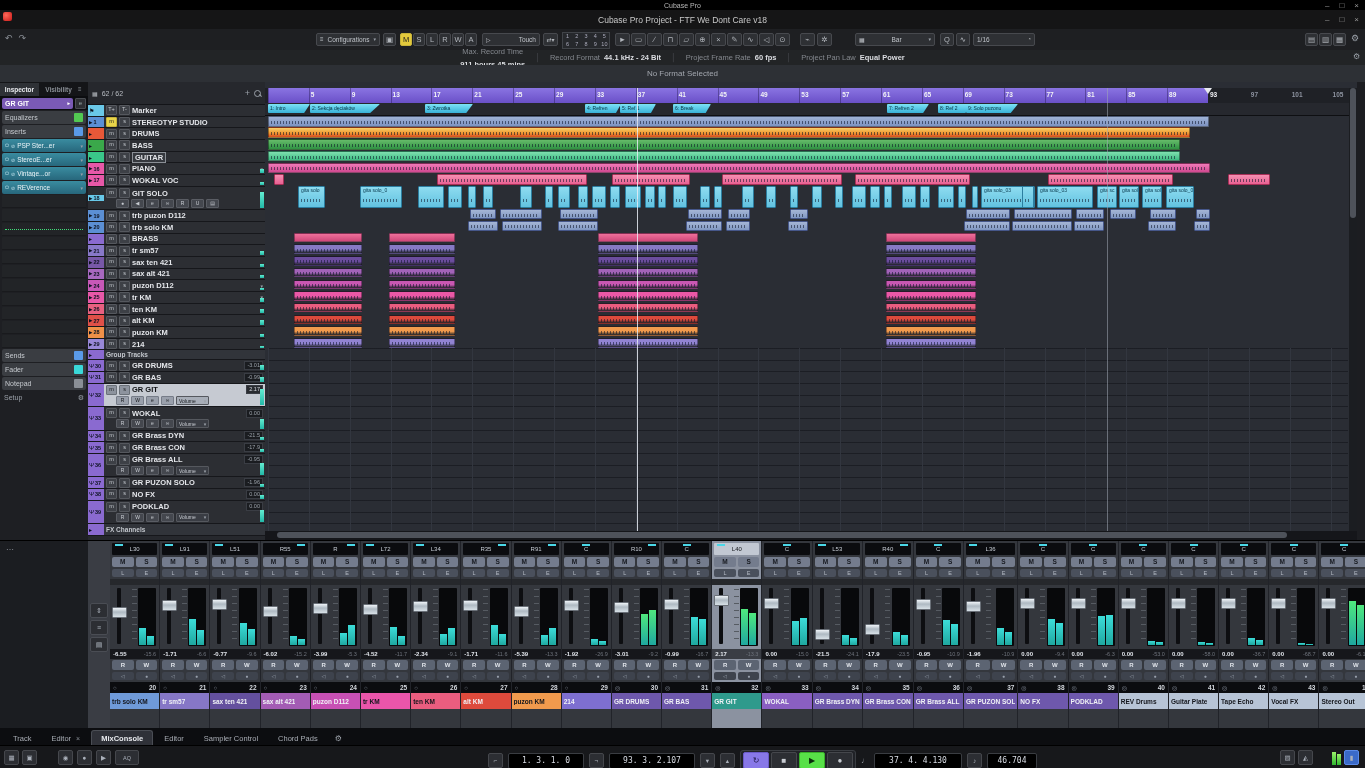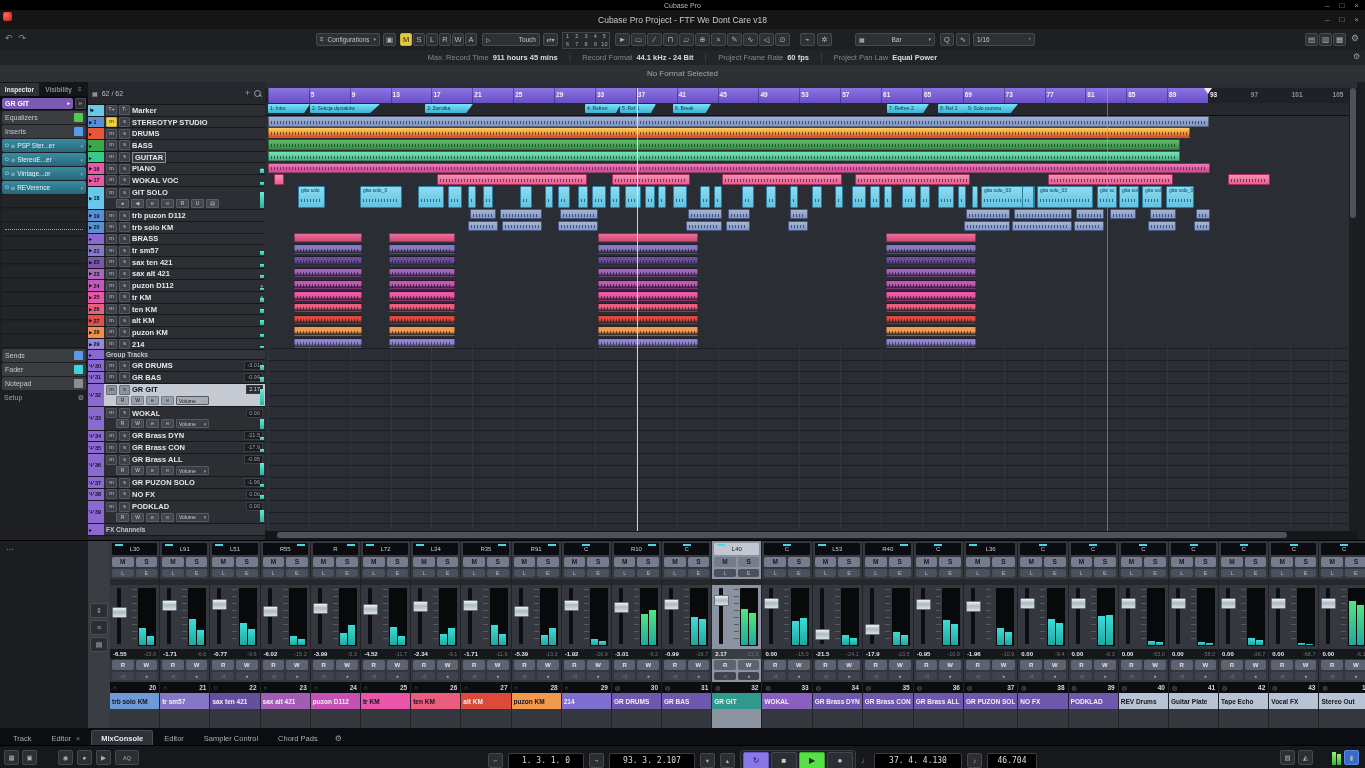--- a/index.html
+++ b/index.html
@@ -222,21 +222,21 @@
   </div>
   <div class="abs flex" id="layoutbtns" style="left:1305px;top:3.5px;gap:1px">
       <div class="tbtn" style="width: 13px; height: 13px;">▤</div>
       <div class="tbtn" style="width: 13px; height: 13px;">▥</div>
       <div class="tbtn" style="width: 13px; height: 13px;">▦</div>
     </div>
   <div class="abs" style="left:1351px;top:4px;font-size:9px;color:#9aa0a8">⚙</div>
 </div>
 
 <div id="infoline" class="abs flex">
-    <div class="flex" style="gap: 4px;">
+    <div class="flex" style="gap: 4px; flex-direction: column;">
       <div class="lab">Max. Record Time</div>
       <div class="val">911 hours 45 mins</div>
     </div>
     <div class="sep">│</div>
     <div class="flex" style="gap: 4px;">
       <div class="lab">Record Format</div>
       <div class="val">44.1 kHz - 24 Bit</div>
     </div>
     <div class="sep">│</div>
     <div class="flex" style="gap: 4px;">
@@ -431,21 +431,21 @@
           </div>
           <div class="tbody2">
             <div class="tmain">
               <div class="mbtn">m</div>
               <div class="sbtn">s</div>
               <div class="tname">WOKAL VOC</div>
             </div>
             <div class="tmeter" style="height: 3px;"></div>
           </div>
         </div>
-        <div class="trow" style="height: 23.4px;">
+        <div class="trow" style="height: 23.4px; align-items: center;">
           <div class="tstrip" style="background: rgb(104, 200, 232);">
             <div class="tarrow">▶</div>
             <div class="tnum">18</div>
           </div>
           <div class="tbody2">
             <div class="tmain">
               <div class="mbtn">m</div>
               <div class="sbtn">s</div>
               <div class="tname">GIT SOLO</div>
             </div>

